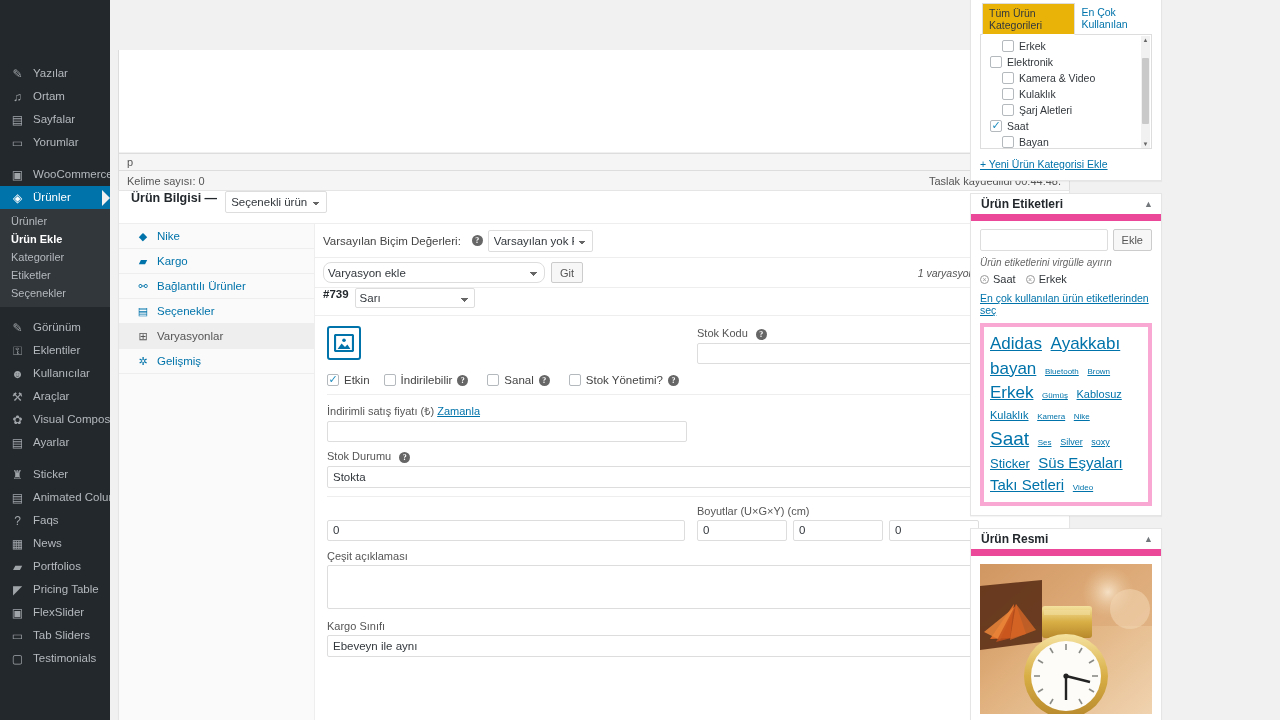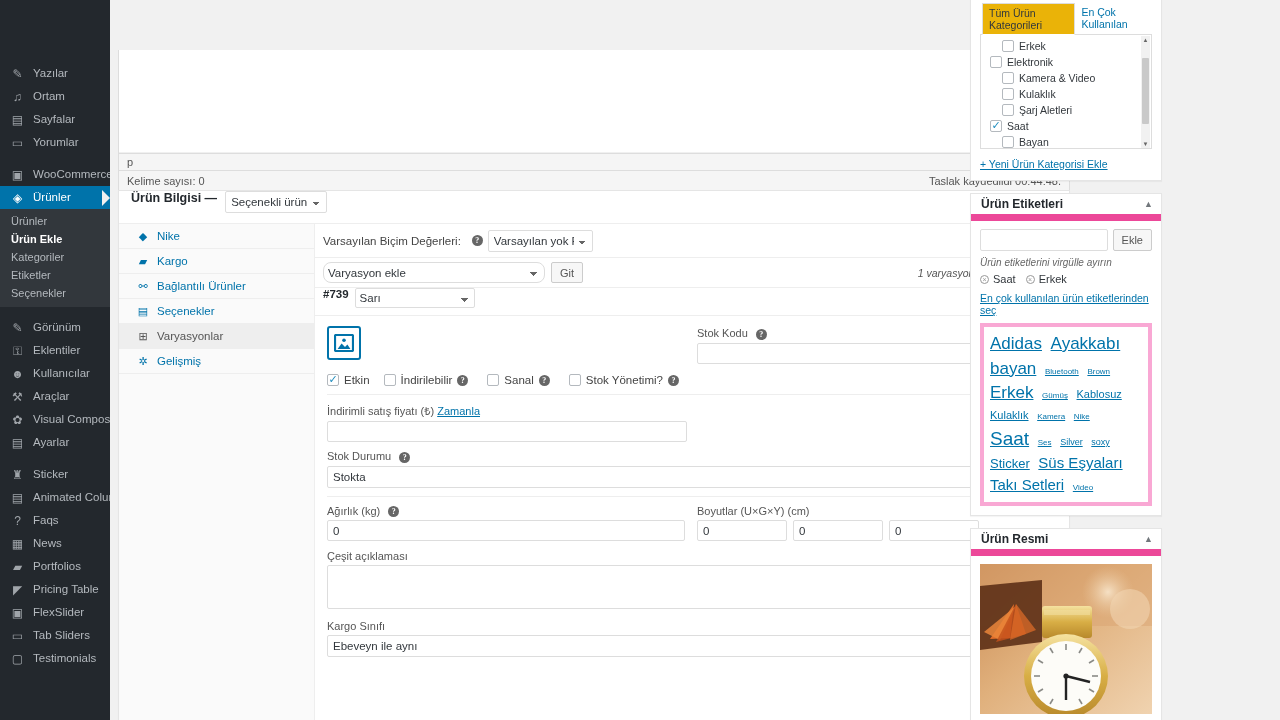--- a/index.html
+++ b/index.html
@@ -506,24 +506,20 @@
               </label>
               <select class="full">
                 <option>Stokta</option>
               </select>
             </div>
 
             <div class="divider"></div>
 
             <div class="row">
               <div class="col-l">
-                <label class="fld-label">
-                  <span>Ağırlık (kg)</span>
-                  <span class="help-tip">?</span>
-                </label>
                 <input class="txt" value="0" style="">
               </div>
               <div class="col-r">
                 <label class="fld-label">Boyutlar (U×G×Y) (cm)</label>
                 <div class="dims" id="dims-inputs">
                     <input class="txt" value="0" style="">
                     <input class="txt" value="0" style="">
                     <input class="txt" value="0" style="">
                   </div>
               </div>

